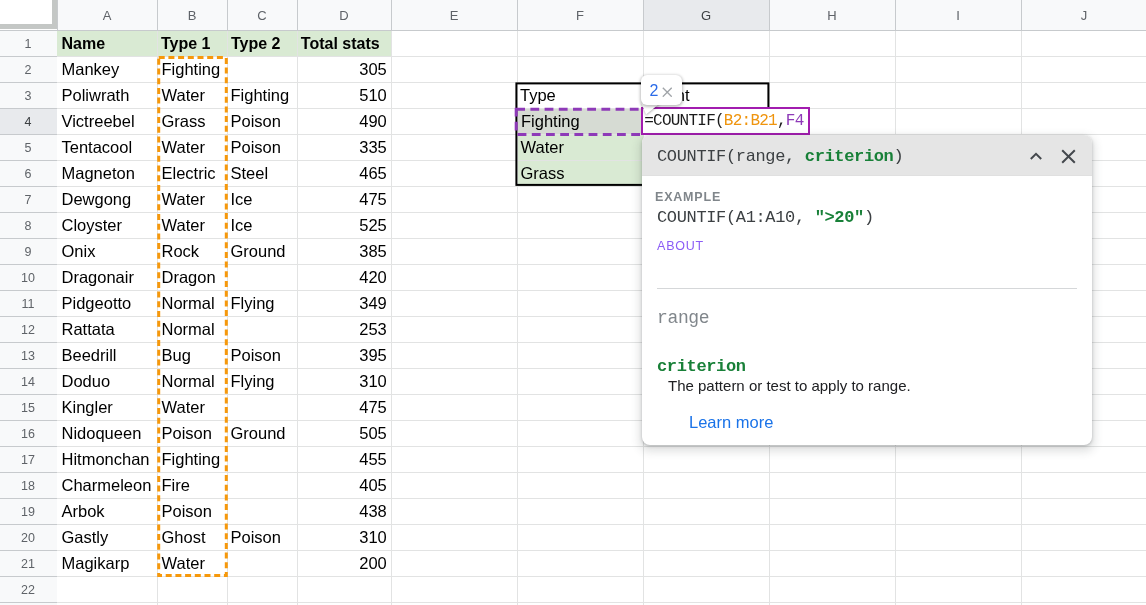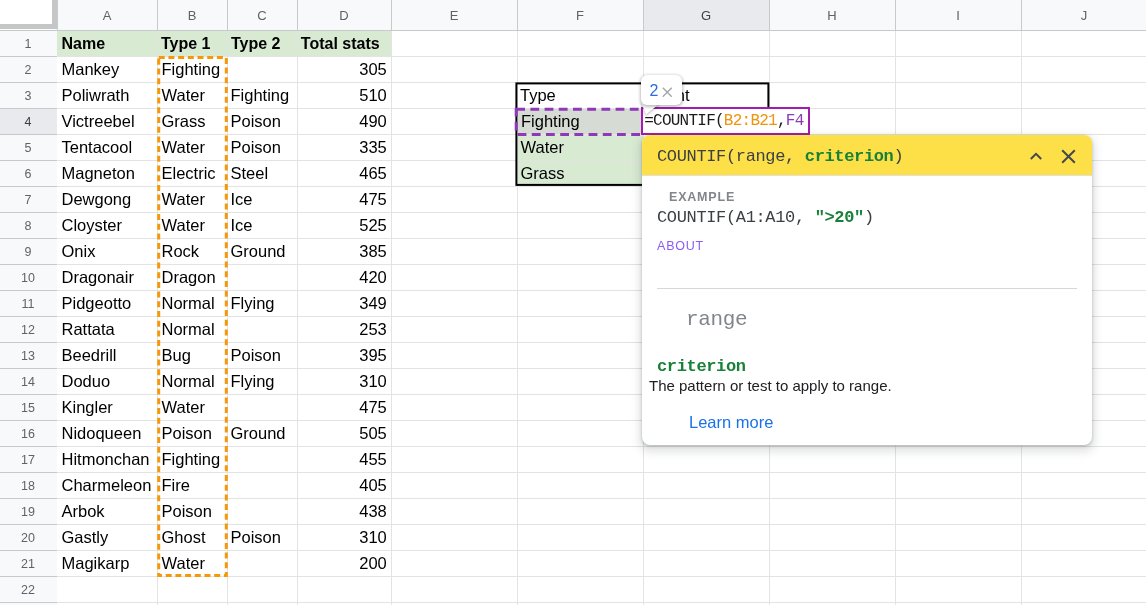--- a/index.html
+++ b/index.html
@@ -216,30 +216,30 @@
 <div class="abs" style="left:640.5px;top:74.5px;width:41px;height:30.5px;background:#fff;border-radius:6px;
      box-shadow:0 1px 3px 1px rgba(0,0,0,0.25);">
   <span style="position:absolute;left:9px;top:7px;color:#2b6be8;font-size:16px;">2</span>
   <svg style="position:absolute;left:21px;top:12px" width="10.5" height="10.5" viewBox="0 0 10.5 10.5">
       <path d="M 0.8 0.8 L 9.7 9.7 M 9.7 0.8 L 0.8 9.7" stroke="#a0a4a8" stroke-width="1.3" fill="none"></path>
     </svg>
 </div>
 
 <div class="abs" style="left:642px;top:135px;width:450px;height:310px;background:#fff;border-radius:8px;
      box-shadow:0 1px 3px rgba(60,64,67,.3), 0 4px 8px 3px rgba(60,64,67,.15);overflow:hidden;">
-  <div style="background:#fde047;height:40px;border-bottom:1px solid #e0e0e0;position:relative;">
+  <div style="background:#e5e5e5;height:40px;border-bottom:1px solid #e0e0e0;position:relative;">
     <div class="mono" style="position:absolute;left:15px;top:12px;font-size:17px;letter-spacing:-0.35px;color:#3c4043;">COUNTIF(range, <span style="color:#188038;font-weight:bold">criterion</span>)</div>
     <svg style="position:absolute;left:387px;top:14px" width="14" height="14" viewBox="0 0 14 14">
         <path d="M 1.8 10 L 7 4.8 L 12.2 10" stroke="#44484d" stroke-width="2" fill="none"></path>
       </svg>
     <svg style="position:absolute;left:419px;top:13.5px" width="15" height="15" viewBox="0 0 15 15">
         <path d="M 1.2 1.2 L 13.8 13.8 M 13.8 1.2 L 1.2 13.8" stroke="#44484d" stroke-width="2" fill="none"></path>
       </svg>
   </div>
-  <div style="position:absolute;left:27px;top:55px;font-size:12.5px;font-weight:bold;letter-spacing:.8px;color:#80868b;text-align:right;">EXAMPLE</div>
+  <div style="position:absolute;left:13px;top:55px;font-size:12.5px;font-weight:bold;letter-spacing:.8px;color:#80868b;text-align:right;">EXAMPLE</div>
   <div class="mono" style="position:absolute;left:15px;top:73px;font-size:17px;letter-spacing:-0.35px;color:#3c4043;">COUNTIF(A1:A10, <span style="color:#188038;font-weight:bold">"&gt;20"</span>)</div>
   <div style="position:absolute;left:15px;top:104px;font-size:12.5px;font-weight:normal;letter-spacing:.8px;color:#8b5cf6;">ABOUT</div>
   <div style="position:absolute;left:15px;right:15px;top:153px;border-top:1px solid #d5d7d9;"></div>
-  <div class="mono" style="position:absolute;left:15px;top:173px;font-size:21px;letter-spacing:-0.35px;color:#80868b;margin-left:29px;">range</div>
+  <div class="mono" style="position:absolute;left:15px;top:173px;font-size:18px;letter-spacing:-0.35px;color:#80868b;">range</div>
   <div class="mono" style="position:absolute;left:15px;top:222px;font-size:17px;letter-spacing:-0.35px;color:#188038;font-weight:bold;">criterion</div>
-  <div style="position:absolute;left:7px;top:242px;font-size:15px;color:#202124;">The pattern or test to apply to range.</div>
+  <div style="position:absolute;left:26px;top:242px;font-size:15px;color:#202124;">The pattern or test to apply to range.</div>
   <div style="position:absolute;left:15px;top:278px;font-size:16.5px;color:#1a73e8;margin-left:32px;">Learn more</div>
 </div>
 
 </body></html>

